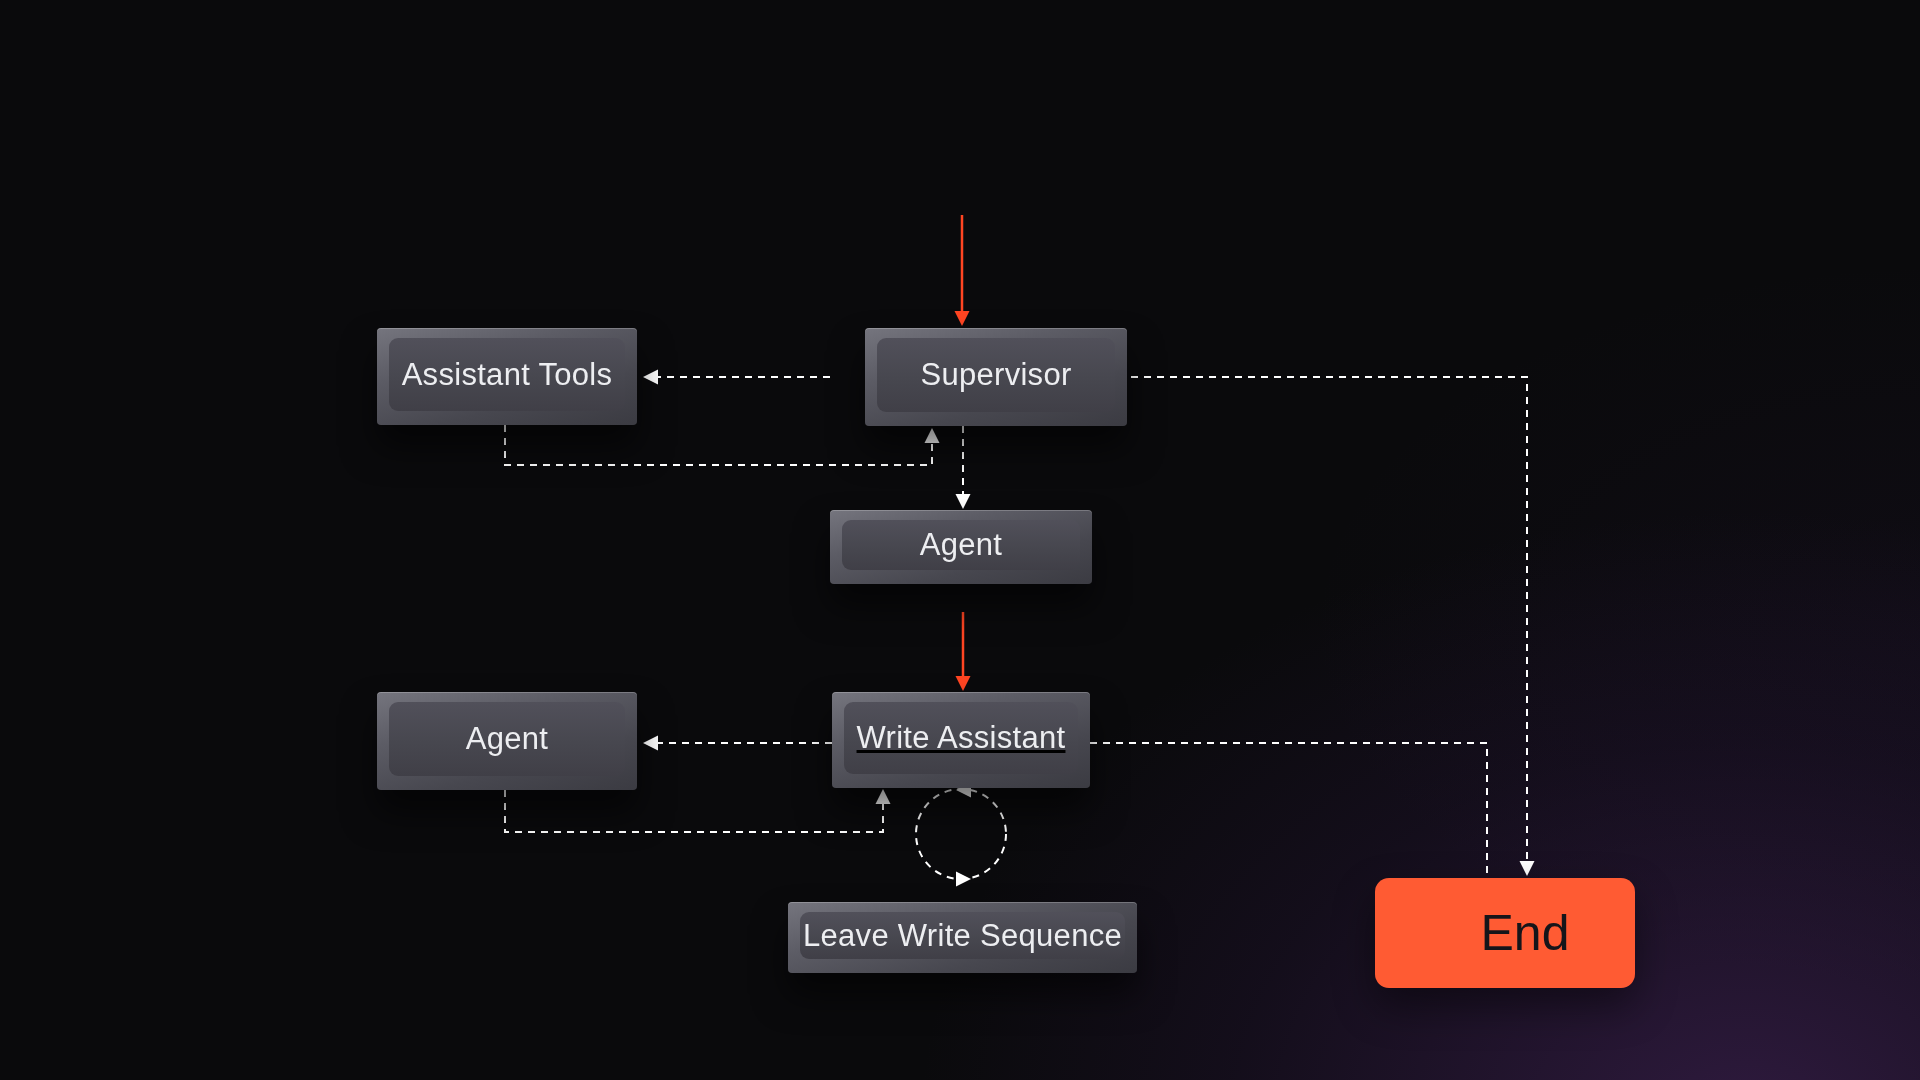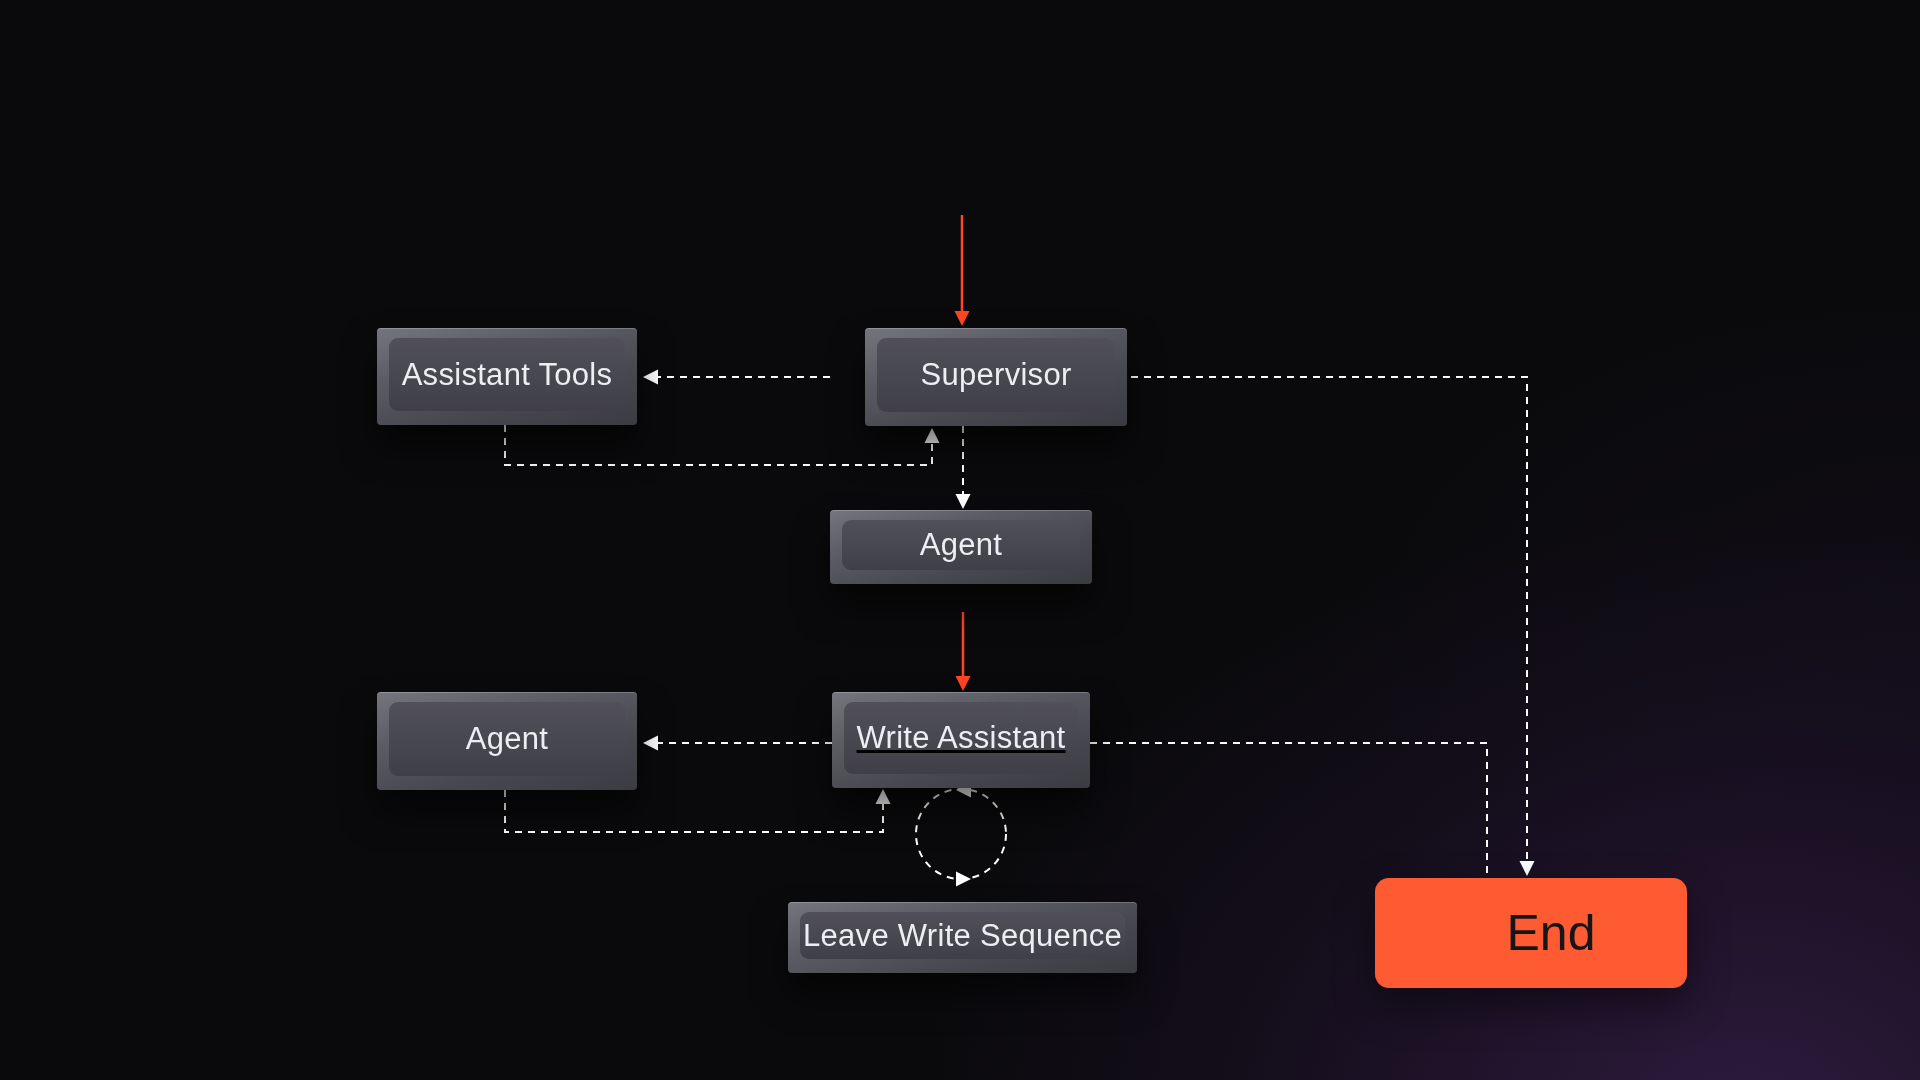--- a/index.html
+++ b/index.html
@@ -125,17 +125,17 @@
       <span class="node-label">Write Assistant</span>
     </div>
   </div>
 
   <div class="node" style="left: 788px; top: 902px; width: 349px; height: 71px;">
     <div class="node-inner">
       <span class="node-label">Leave Write Sequence</span>
     </div>
   </div>
 
-  <div class="node-terminal" style="left: 1375px; top: 878px; width: 312px; height: 110px; padding-left: 40px;">
+  <div class="node-terminal" style="left: 1375px; top: 878px; width: 260px; height: 110px; padding-left: 40px;">
     <span class="terminal-label end">End</span>
   </div>
 
 </div>
 
 </body></html>

